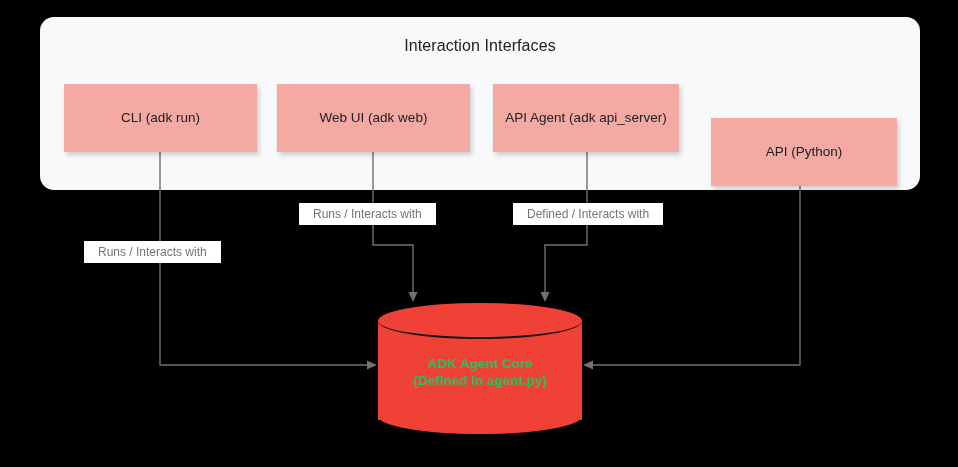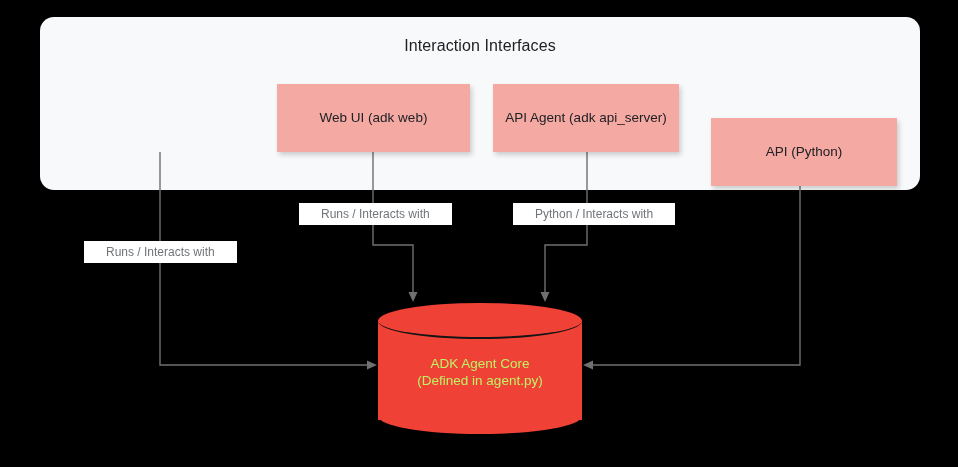--- a/index.html
+++ b/index.html
@@ -87,21 +87,21 @@
   }
 
   
   .edge-label {
     position: absolute;
     background: #ffffff;
     color: #70757a;
     font-size: 12px;
     line-height: 22px;
     height: 22px;
-    padding: 0 22px;
+    padding: 0 14px;
     white-space: nowrap;
     box-sizing: border-box;
     text-align: center;
   }
   .lbl-0 { left: 84px;  top: 241px; }
   .lbl-1 { left: 299px; top: 203px; }
   .lbl-2 { left: 513px; top: 203px; }
   .lbl-3 { left: 726px; top: 241px; }
 
   
@@ -139,23 +139,23 @@
     border-bottom: 2.5px solid #151515;
     border-radius: 50%;
     box-sizing: border-box;
   }
   .cyl-text {
     position: absolute;
     left: 0;
     top: 52px;
     width: 204px;
     text-align: center;
-    color: #bef264;
+    color: #22c55e;
     font-size: 13.5px;
-    font-weight: normal;
+    font-weight: bold;
     line-height: 17px;
     z-index: 3;
   }
 </style>
 </head>
 <body>
 
 <div id="canvas">
 
   <div class="group-panel">
@@ -178,33 +178,36 @@
       <path class="wire" d="M 587,152 L 587,245 L 545,245 L 545,294"></path>
       <polygon class="arrow-head" points="545,302 540.5,292 549.5,292"></polygon>
     </g>
 
     <g>
       <path class="wire" d="M 800,152 L 800,365 L 590,365"></path>
       <polygon class="arrow-head" points="583,365 593,360.5 593,369.5"></polygon>
     </g>
   </svg>
 
+  <div class="iface-box box-0">
+    <span class="iface-label">CLI (adk run)</span>
+  </div>
   <div class="iface-box box-1">
     <span class="iface-label">Web UI (adk web)</span>
   </div>
   <div class="iface-box box-2">
     <span class="iface-label">API Agent (adk api_server)</span>
   </div>
   <div class="iface-box box-3">
     <span class="iface-label">API (Python)</span>
   </div>
 
   <div class="edge-label lbl-0">Runs / Interacts with</div>
   <div class="edge-label lbl-1">Runs / Interacts with</div>
-  <div class="edge-label lbl-2">Python / Interacts with</div>
+  <div class="edge-label lbl-2">Defined / Interacts with</div>
 
   <div class="cylinder">
     <div class="cyl-bottom"></div>
     <div class="cyl-body"></div>
     <div class="cyl-top"></div>
     <div class="cyl-text">
       <div>ADK Agent Core</div>
       <div>(Defined in agent.py)</div>
     </div>
   </div>

